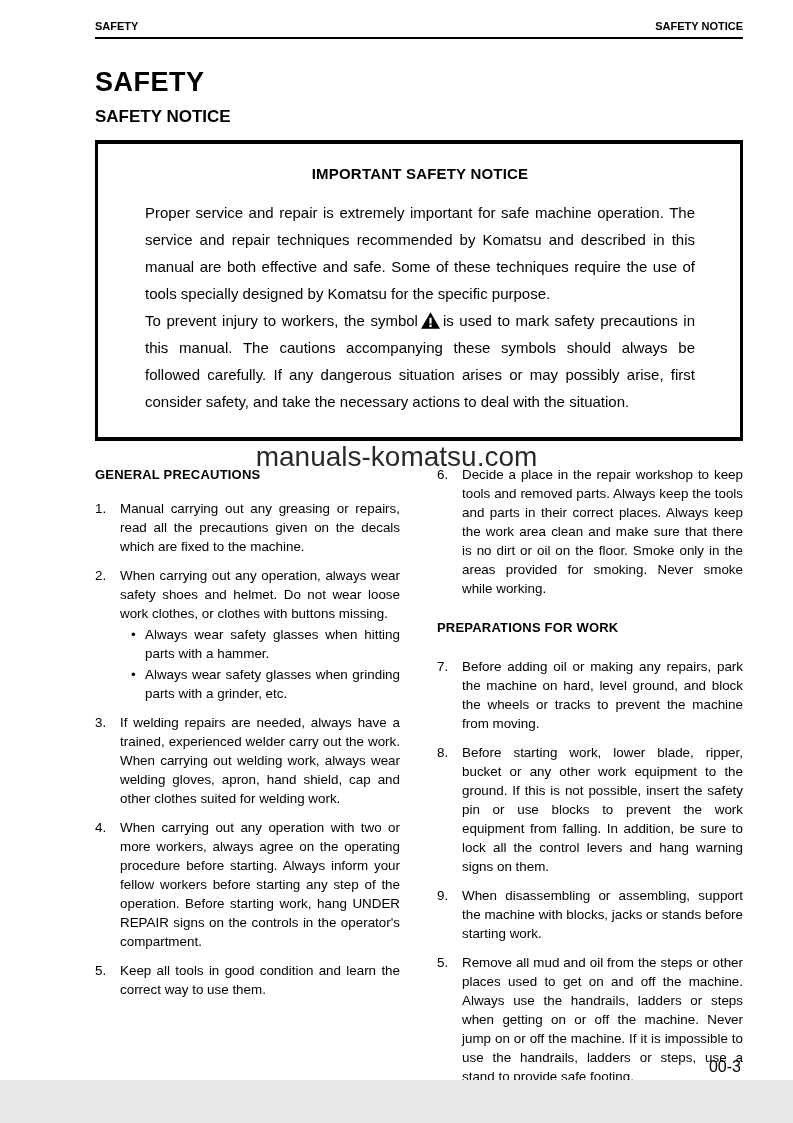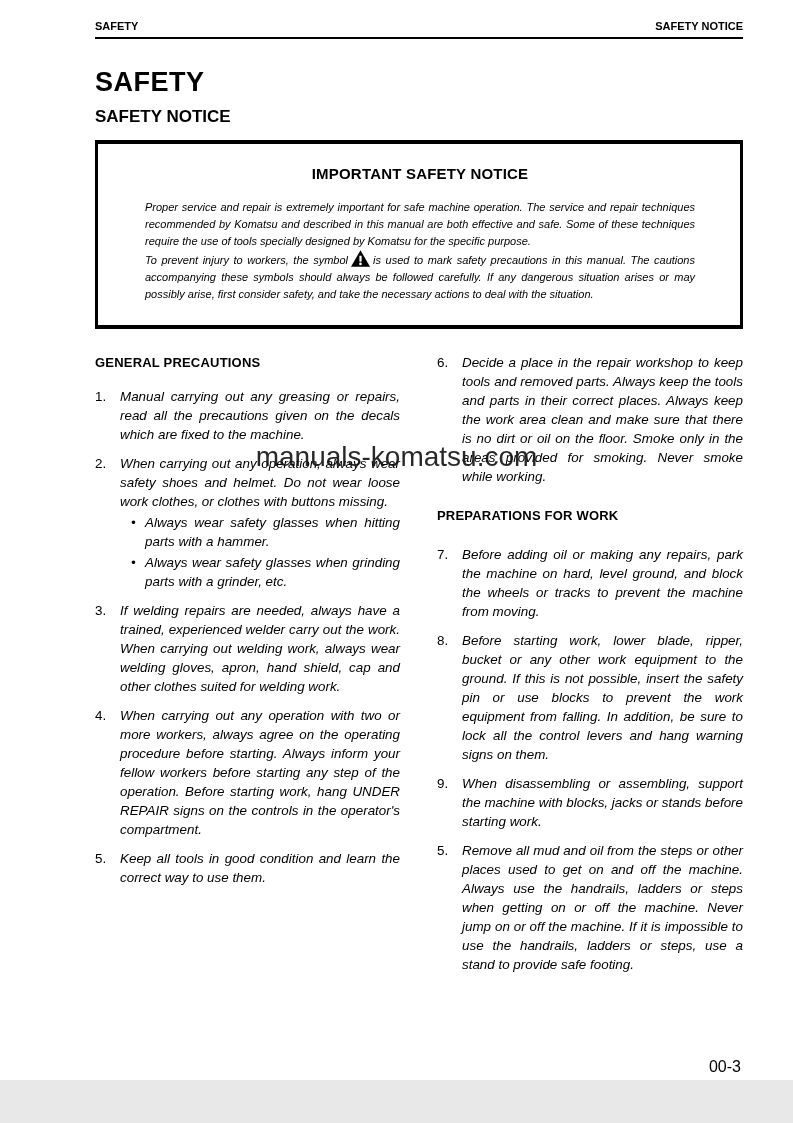--- a/index.html
+++ b/index.html
@@ -25,36 +25,36 @@
   .doc-subtitle { font-size: 17px; font-weight: bold; margin-top: 9px; }
   
   .notice-box {
     margin-top: 13px;
     border: 3px solid #000;
     border-top-width: 4px;
     border-bottom-width: 4px;
     padding: 21px 45px 22px 47px;
   }
   .notice-box h3 { font-size: 15px; font-weight: bold; margin-bottom: 17px; letter-spacing: 0.2px; text-align: center; }
-  .notice-box p { font-size: 11px; line-height: 17px; text-align: justify; font-style: italic; }
+  .notice-box p { font-size: 15px; line-height: 27px; text-align: justify; }
   .notice-box p + p { margin-top: 0; }
   .warn-icon {
     display: inline-block; vertical-align: -3px;
     width: 19px; height: 17px; margin: 0 3px;
   }
   
   .columns { display: flex; gap: 37px; margin-top: 24px; font-size: 13.4px; line-height: 19px; }
   .col-left  { width: 305px; flex: 0 0 305px; }
   .col-right { width: 306px; flex: 0 0 306px; }
   .section-heading { font-size: 13px; font-weight: bold; letter-spacing: 0.2px; margin-bottom: 15px; }
   .section-heading.spaced { margin-top: 20px; margin-bottom: 20px; }
   .intro { text-align: justify; margin-bottom: 16px; }
   .num-item { display: flex; margin-bottom: 10px; }
   .num { flex: 0 0 25px; width: 25px; }
-  .item-body { flex: 1; min-width: 0; font-style: italic; }
+  .item-body { flex: 1; min-width: 0; }
   .item-text { text-align: justify; }
   .bullet-list { margin-top: 2px; }
   .bullet-row { display: flex; margin-top: 2px; }
   .bullet-dot { flex: 0 0 14px; width: 14px; margin-left: 11px; }
   .bullet-text { flex: 1; text-align: justify; }
   
   .watermark {
     position: absolute; left: 0; right: 0; top: 441px;
     text-align: center;
     font-size: 28px; font-weight: 400;

